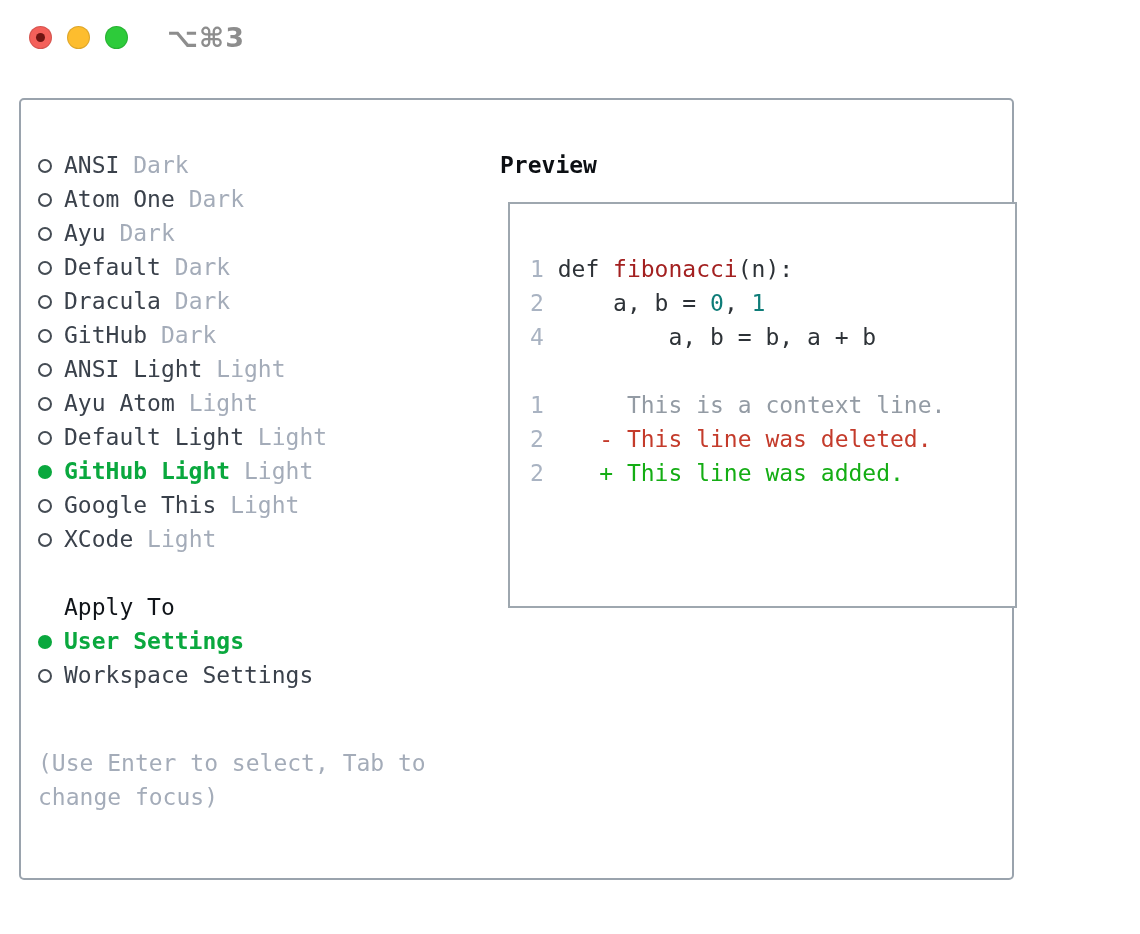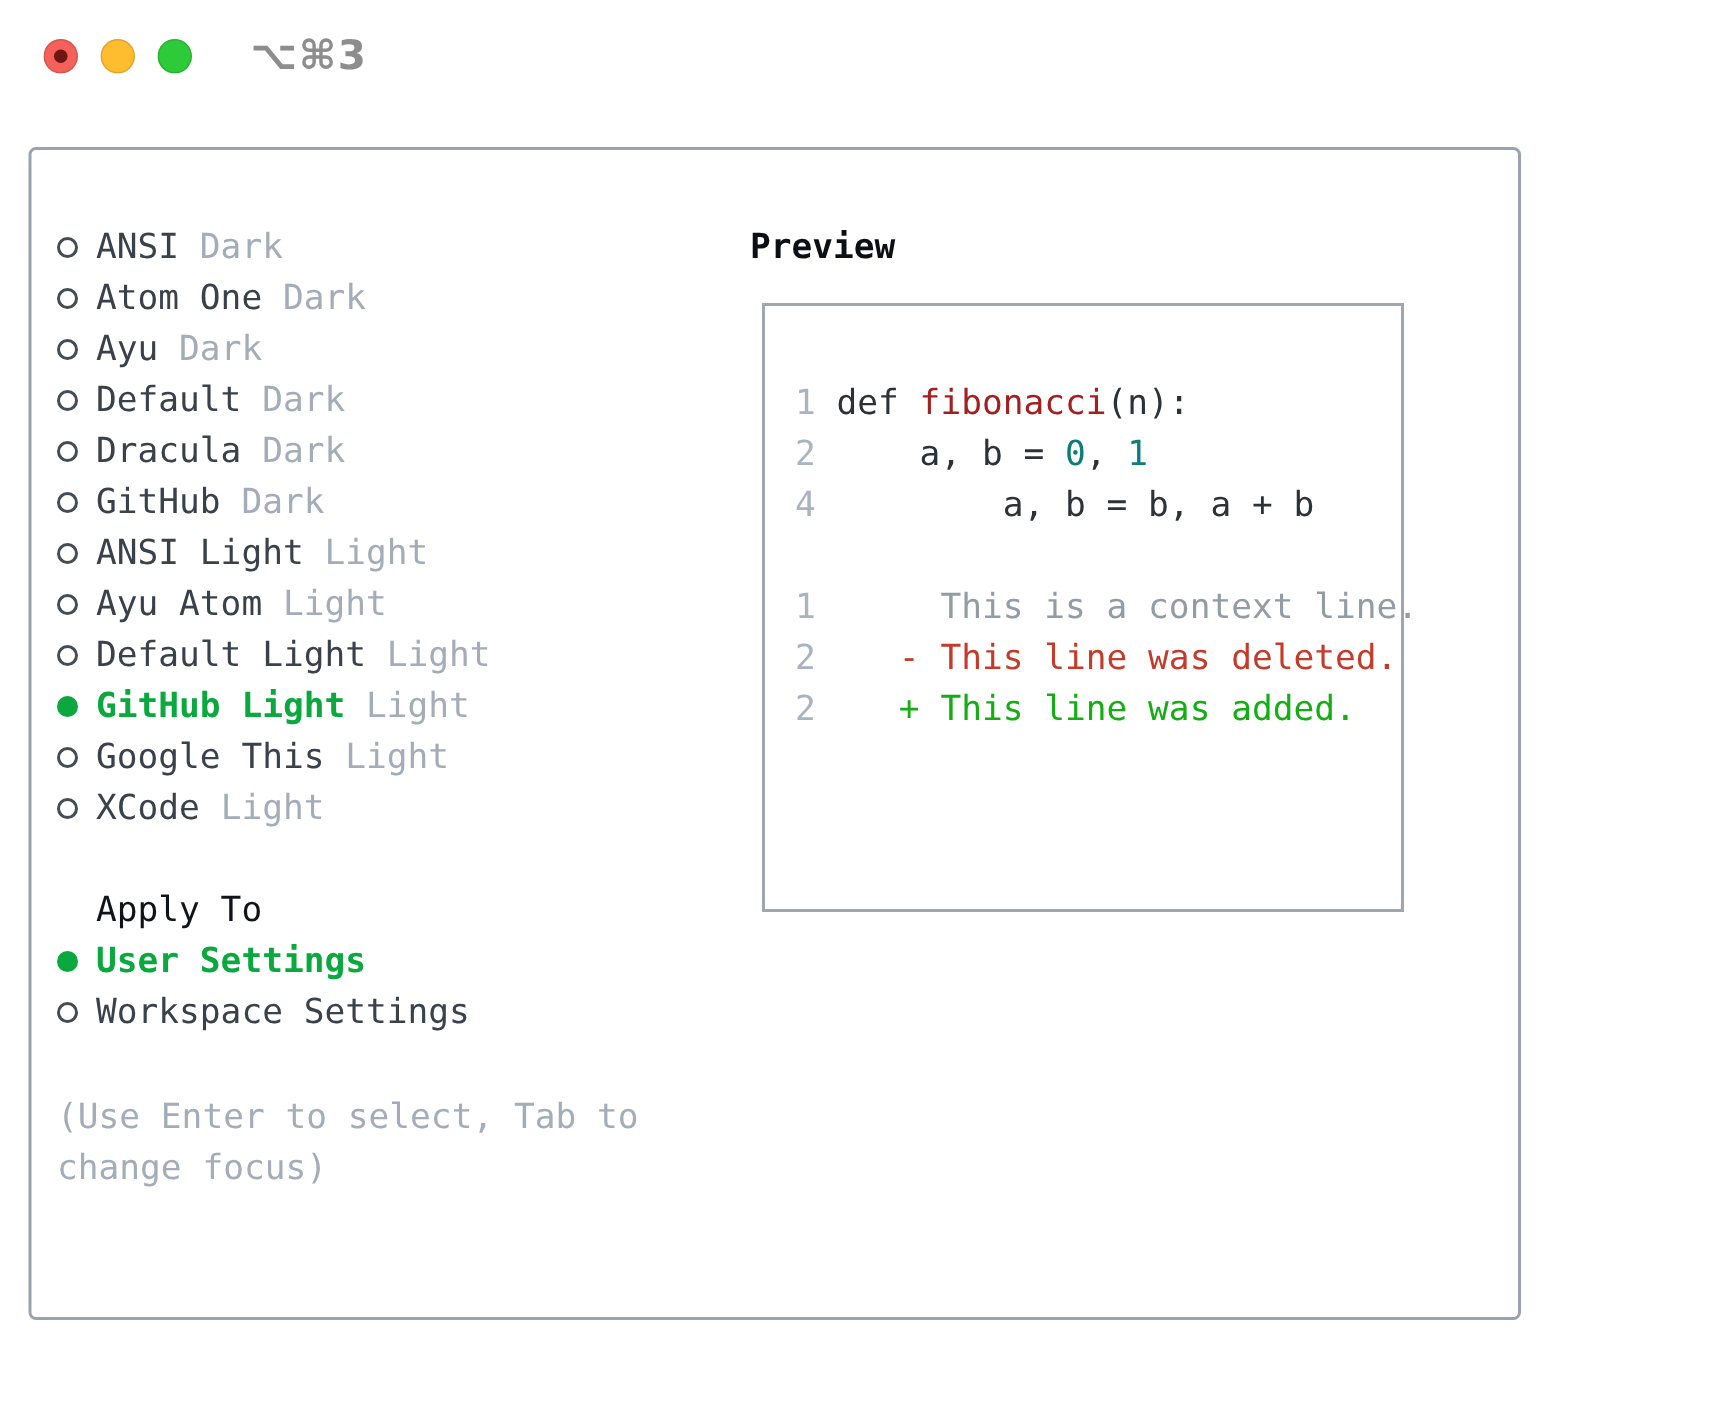--- a/index.html
+++ b/index.html
@@ -44,25 +44,25 @@
   .left-col{position:absolute;left:17px;top:48px;font-size:23px;line-height:34px;color:var(--ink);}
   .picker-title{font-weight:700;color:#0c0f13;white-space:pre;}
   .row{height:34px;white-space:nowrap;}
   .marker{display:inline-block;width:14px;height:14px;border:2px solid #454c54;
     border-radius:50%;margin-right:12px;vertical-align:baseline;position:relative;top:0;}
   .row.selected .marker{background:var(--accent-green);border-color:var(--accent-green);}
   .row.selected .name{color:var(--accent-green);font-weight:bold;}
   .name{color:#3a414b;margin-top:16px;}
   .variant{color:var(--muted);margin-left:1ch;}
   .apply-head{padding-left:26px;color:#101419;height:34px;margin-top:34px;}
-  .hint{margin-top:36px;color:var(--muted);width:29ch;white-space:normal;line-height:34px;}
+  .hint{margin-top:54px;color:var(--muted);width:29ch;white-space:normal;line-height:34px;}
   
   .preview-title{position:absolute;left:479px;top:48px;font-size:23px;line-height:34px;
     font-weight:700;color:#0c0f13;}
-  .preview-box{position:absolute;left:487px;top:102px;width:428px;height:406px;
+  .preview-box{position:absolute;left:487px;top:102px;width:509px;height:406px;
     border:2px solid #9ea7af;background:#fff;padding:48px 12px 0 20px;}
   .code-line{white-space:pre;font-size:23px;line-height:34px;min-height:34px;color:var(--ink);}
   .lnum{display:inline-block;width:2ch;color:var(--lnum);white-space:pre;}
   .seg-plain{color:#2d3237;}
   .seg-function{color:var(--function-red);}
   .seg-number{color:var(--number-teal);}
   .seg-builtin{color:var(--builtin-blue);}
   .seg-context{color:var(--context);}
   .seg-deleted{color:var(--deleted-red);}
   .seg-added{color:var(--added-green);}

